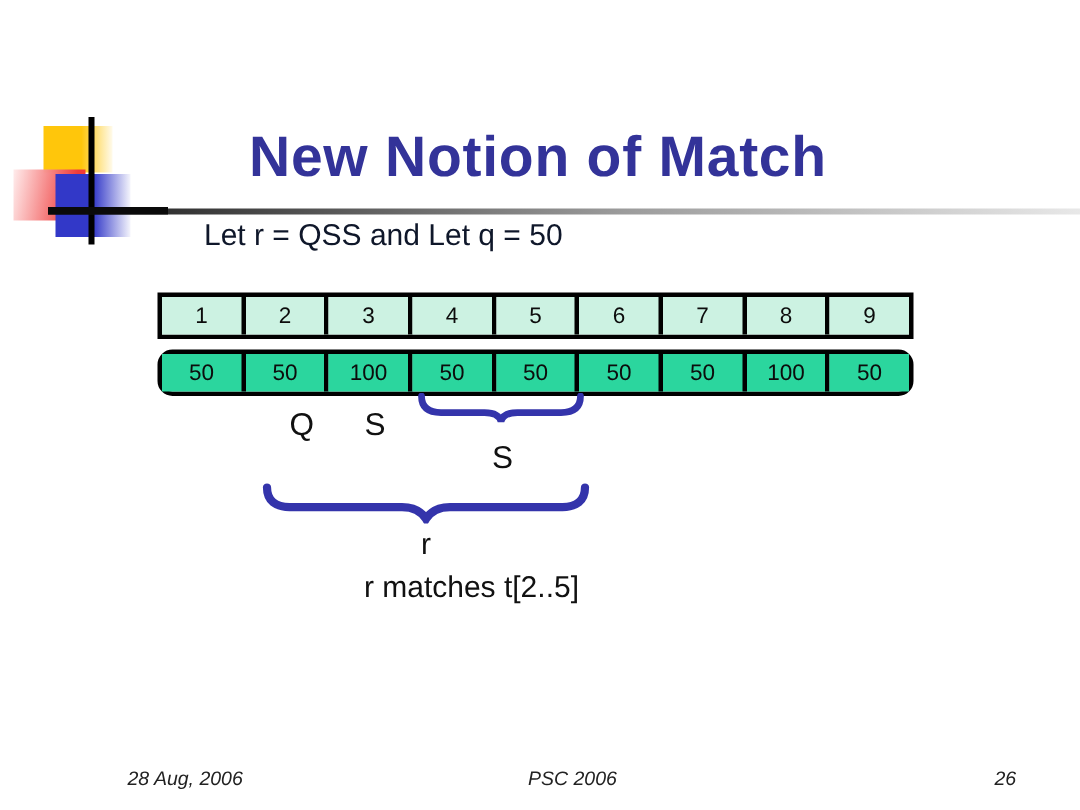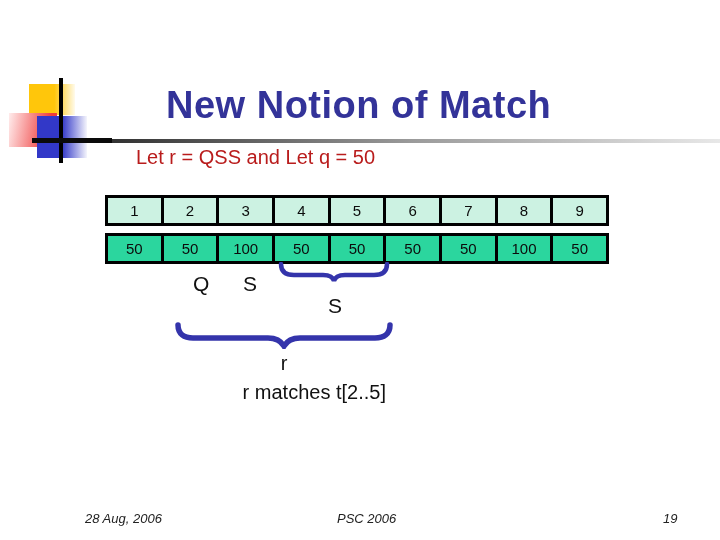--- a/index.html
+++ b/index.html
@@ -17,27 +17,27 @@
   .deco-blue { position:absolute; left:37px; top:116px; width:50px; height:42px;
     background:linear-gradient(to right,#3238c8 50%, rgba(50,56,200,0.05)); }
   .deco-vline { position:absolute; left:59px; top:78px; width:4px; height:85px; background:#000; }
   .deco-crossbar { position:absolute; left:32px; top:138px; width:80px; height:5px; background:#0a0a0a; }
   .title-rule { position:absolute; left:32px; top:139px; width:688px; height:4px;
     background:linear-gradient(to right,#000 0%, #333 12%, #9a9a9a 55%, #e8e8e8 100%); }
 
   
   .title { position:absolute; left:166px; top:84px; font-size:38px; font-weight:bold;
     letter-spacing:0.5px; color:var(--title-color,#333399); white-space:nowrap; }
-  .subtitle { position:absolute; left:136px; top:146px; font-size:20px; color:#b91c1c; white-space:nowrap; }
+  .subtitle { position:absolute; left:136px; top:146px; font-size:20px; color:#0f172a; white-space:nowrap; }
 
   
   .trow { position:absolute; left:105px; width:504px; height:31px; display:flex;
     border:3px solid var(--cell-border,#000); box-sizing:border-box; }
   .trow-index { top:195px; }
-  .trow-values { top:233px; }
+  .trow-values { top:233px;border-radius:10px; }
   .cell { flex:1; display:flex; align-items:center; justify-content:center;
     font-size:15px; color:#0c0c0c; border-right:3px solid var(--cell-border,#000); }
   .cell:last-child { border-right:none; }
   .trow-index .cell { background:var(--index-bg,#ccf2e2); }
   .trow-values .cell { background:var(--value-bg,#2bd69e); }
 
   
   .lbl { position:absolute; font-size:21px; color:#111; }
   .lbl-q { left:193px; top:272px; }
   .lbl-s { left:243px; top:272px; }
@@ -45,21 +45,21 @@
   .lbl-r { left:174px; top:352px; width:220px; text-align:center; font-size:20px; }
   .lbl-match { left:164px; top:381px; width:222px; text-align:right; font-size:20px; }
 
   .brace { position:absolute; color:var(--brace-color,#3434ab); }
   .brace-small { left:278px; top:262px; }
   .brace-big { left:174px; top:322px; }
 
   
   .footer-item { position:absolute; top:511px; font-size:13px; color:#222; white-space:nowrap;font-style:italic; }
   .footer-date { left:85px; }
-  .footer-conf { left:337px; }
+  .footer-conf { left:352px; }
   .footer-page { left:663px; }
 </style>
 </head>
 <body>
 
 <div class="slide">
 
   <div class="deco-yellow"></div>
   <div class="deco-red"></div>
   <div class="deco-blue"></div>
@@ -102,15 +102,15 @@
   <div class="lbl lbl-s-group">S</div>
 
   <svg class="brace brace-big" width="220" height="27" viewBox="0 0 220 27" fill="none">
     <path d="M4,3 C4,12 10,16 19,16 L94,16 C102,16 107,19 110,24 C113,19 118,16 126,16 L201,16 C210,16 216,12 216,3" stroke="currentColor" stroke-width="5.5" stroke-linecap="round" fill="none"></path>
   </svg>
   <div class="lbl lbl-r">r</div>
   <div class="lbl lbl-match">r matches t[2..5]</div>
 
   <div class="footer-item footer-date">28 Aug, 2006</div>
   <div class="footer-item footer-conf">PSC 2006</div>
-  <div class="footer-item footer-page">19</div>
+  <div class="footer-item footer-page">26</div>
 
 </div>
 
 </body></html>

